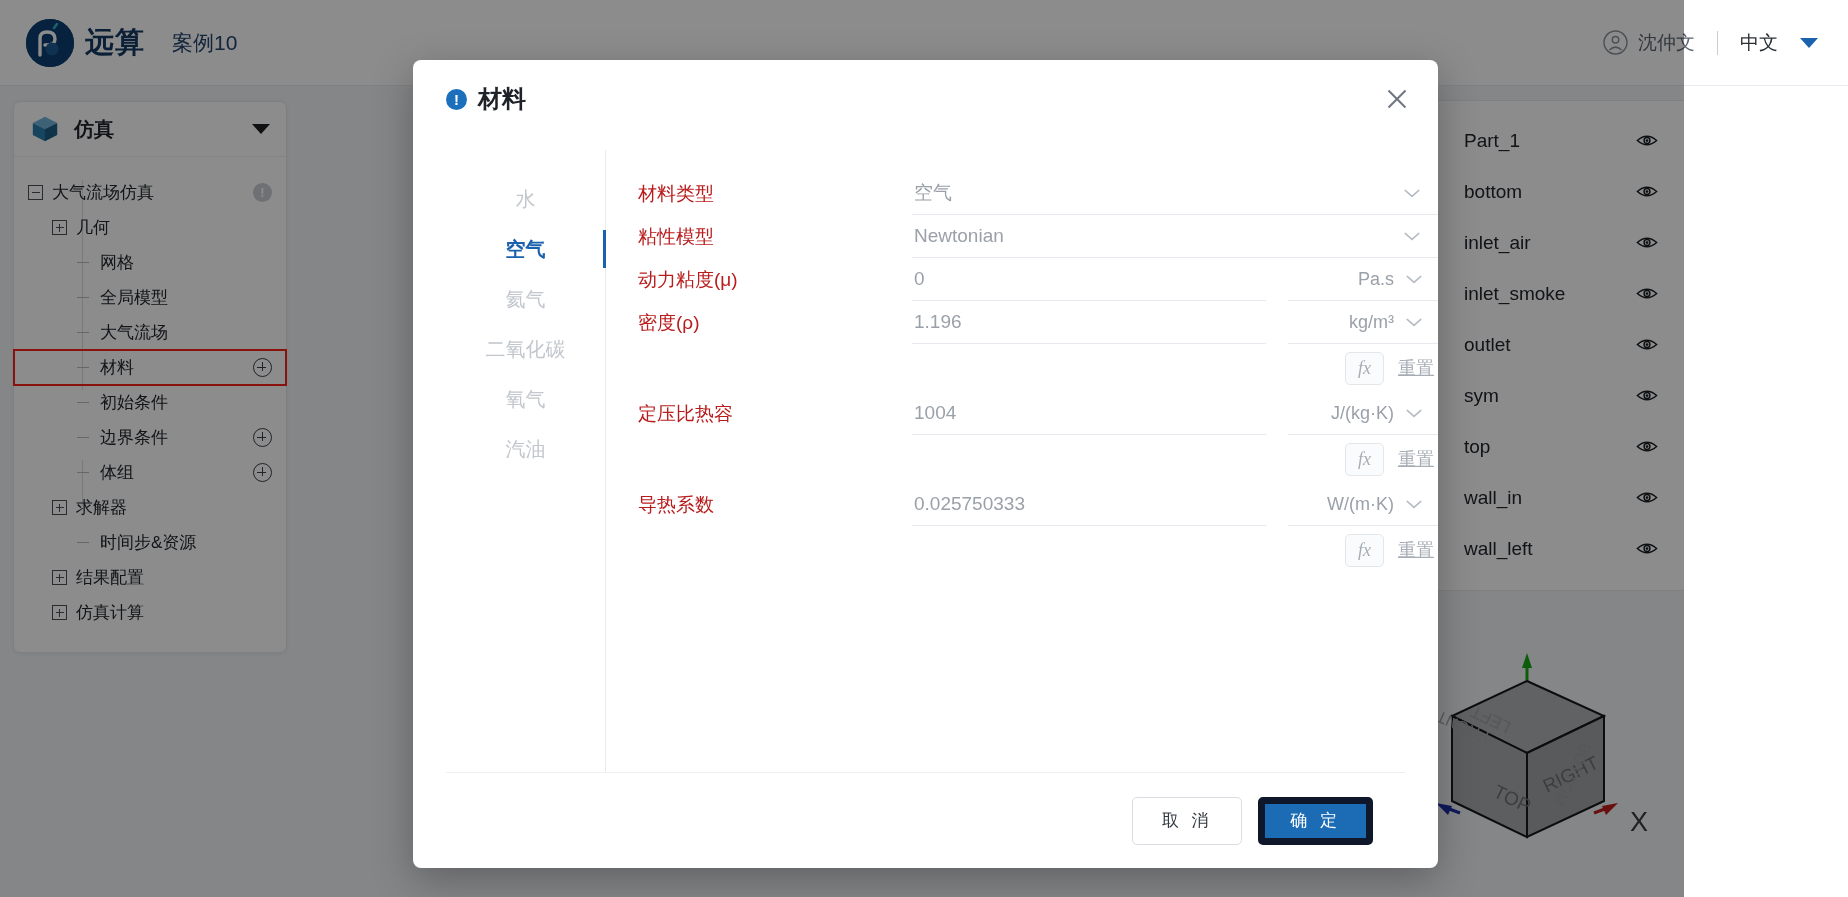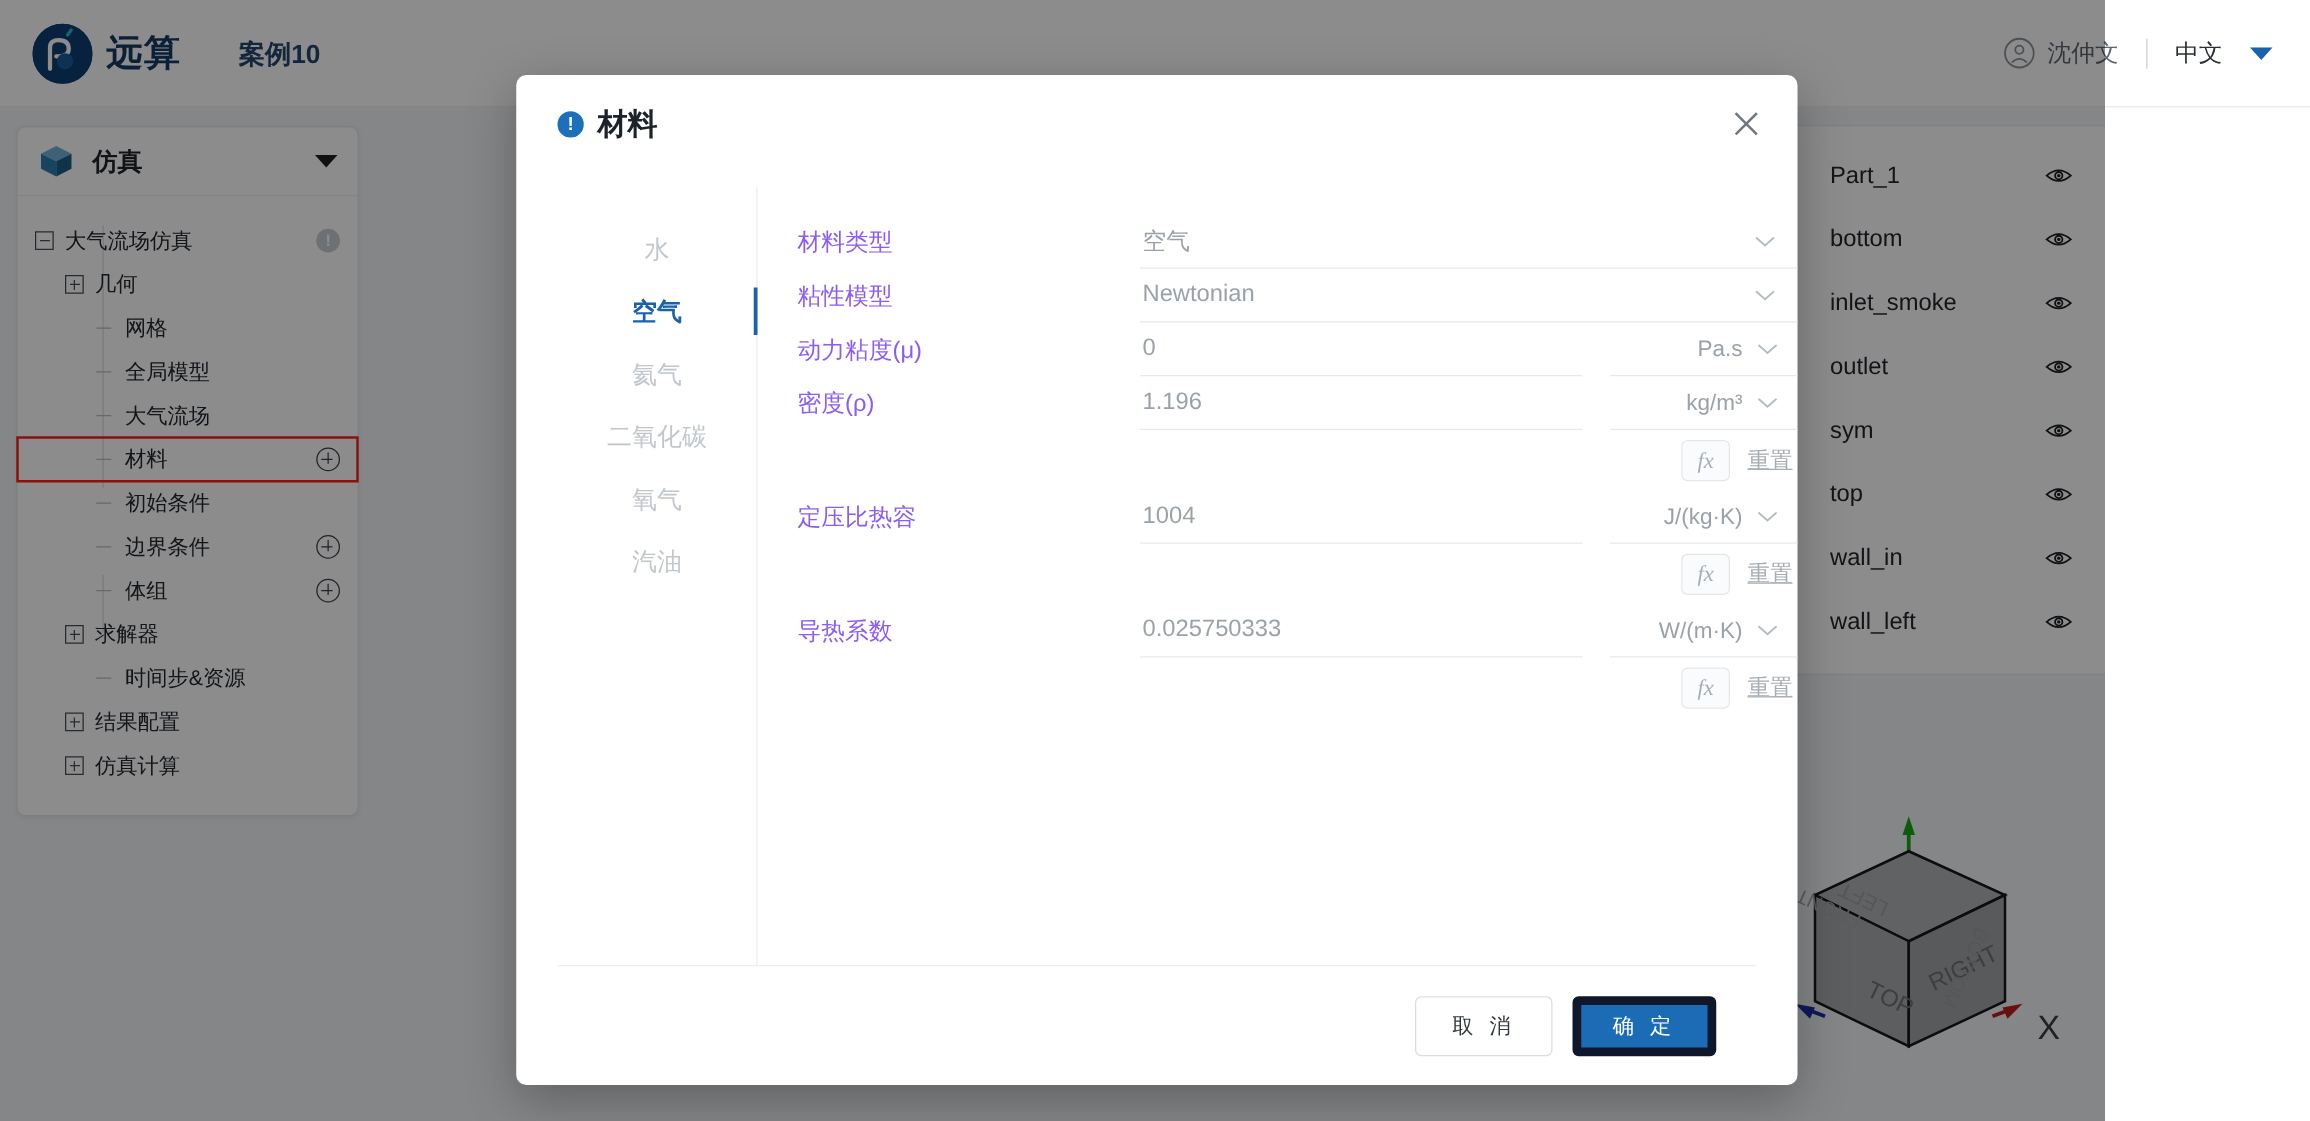--- a/index.html
+++ b/index.html
@@ -41,22 +41,22 @@
     position: relative; flex: none;
   }
   .brand-logo .p-glyph {
     position: absolute; left: 0; top: 0; width: 48px; height: 48px;
   }
   .brand-name {
     margin-left: 11px;
     font-size: 29px; font-weight: 700; color: #143a63; letter-spacing: 1px;
   }
   .case-title {
-    margin-left: 46px;
-    font-size: 21px; color: #23456e; font-weight: 700;
+    margin-left: 27px;
+    font-size: 21px; color: #23456e; font-weight: 400;
   }
   .topbar-right {
     margin-left: auto; margin-right: 30px;
     display: flex; align-items: center; gap: 0px;
   }
   .user-chip { display: flex; align-items: center; gap: 9px; color: #5d6672; font-size: 19px; }
   .user-ico { width: 27px; height: 27px; }
   .vline { width: 1px; height: 24px; background: #c9ced6; margin: 0 22px; }
   .lang { font-size: 19px; color: #2a2f36; }
   .caret-blue {
@@ -256,21 +256,21 @@
   .fields {
     flex: 1;
     padding: 22px 0 0 32px;
   }
   .frow {
     display: flex; align-items: flex-start;
     min-height: 43px;
   }
   .flabel {
     width: 274px;
-    font-size: 19px; color: #8b5cf6;
+    font-size: 19px; color: #b91c1c;
     padding-top: 9px;
     flex: none;
   }
   .fctl { flex: 1; display: flex; align-items: flex-start; }
   .fline {
     border-bottom: 1px solid #e6e9ed;
     height: 43px;
     display: flex; align-items: center;
     font-size: 19px; color: #9aa1a9;
     padding-left: 2px;
@@ -444,20 +444,28 @@
         <div class="part-row">
           <span>Part_1</span>
           <svg class="eye-ico" viewBox="0 0 24 16">
             <path d="M1.5 8 Q12 -1.2 22.5 8 Q12 17.2 1.5 8 Z" fill="none" stroke="#1b1f24" stroke-width="1.6"></path>
             <circle cx="12" cy="8" r="3.2" fill="none" stroke="#1b1f24" stroke-width="1.6"></circle>
             <circle cx="12" cy="8" r="1.5" fill="#1b1f24"></circle>
           </svg>
         </div>
         <div class="part-row">
           <span>bottom</span>
+          <svg class="eye-ico" viewBox="0 0 24 16">
+            <path d="M1.5 8 Q12 -1.2 22.5 8 Q12 17.2 1.5 8 Z" fill="none" stroke="#1b1f24" stroke-width="1.6"></path>
+            <circle cx="12" cy="8" r="3.2" fill="none" stroke="#1b1f24" stroke-width="1.6"></circle>
+            <circle cx="12" cy="8" r="1.5" fill="#1b1f24"></circle>
+          </svg>
+        </div>
+        <div class="part-row">
+          <span>inlet_air</span>
           <svg class="eye-ico" viewBox="0 0 24 16">
             <path d="M1.5 8 Q12 -1.2 22.5 8 Q12 17.2 1.5 8 Z" fill="none" stroke="#1b1f24" stroke-width="1.6"></path>
             <circle cx="12" cy="8" r="3.2" fill="none" stroke="#1b1f24" stroke-width="1.6"></circle>
             <circle cx="12" cy="8" r="1.5" fill="#1b1f24"></circle>
           </svg>
         </div>
         <div class="part-row">
           <span>inlet_smoke</span>
           <svg class="eye-ico" viewBox="0 0 24 16">
             <path d="M1.5 8 Q12 -1.2 22.5 8 Q12 17.2 1.5 8 Z" fill="none" stroke="#1b1f24" stroke-width="1.6"></path>

